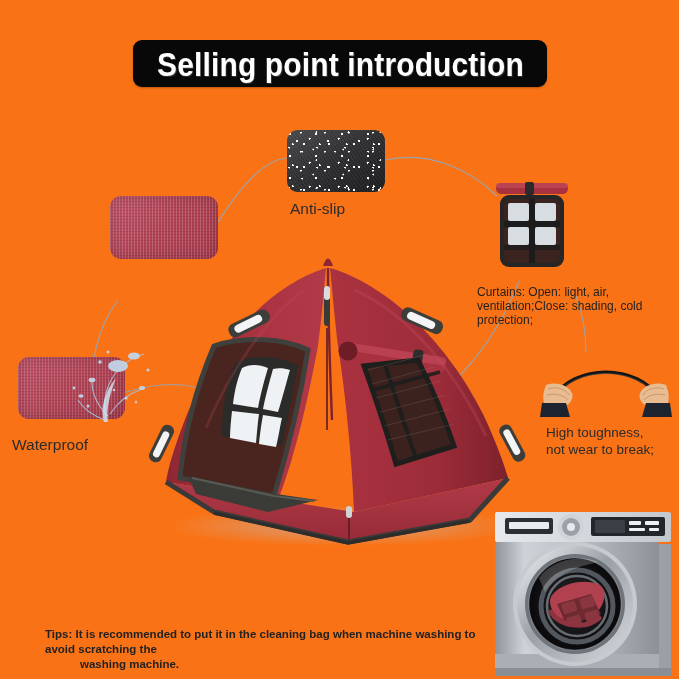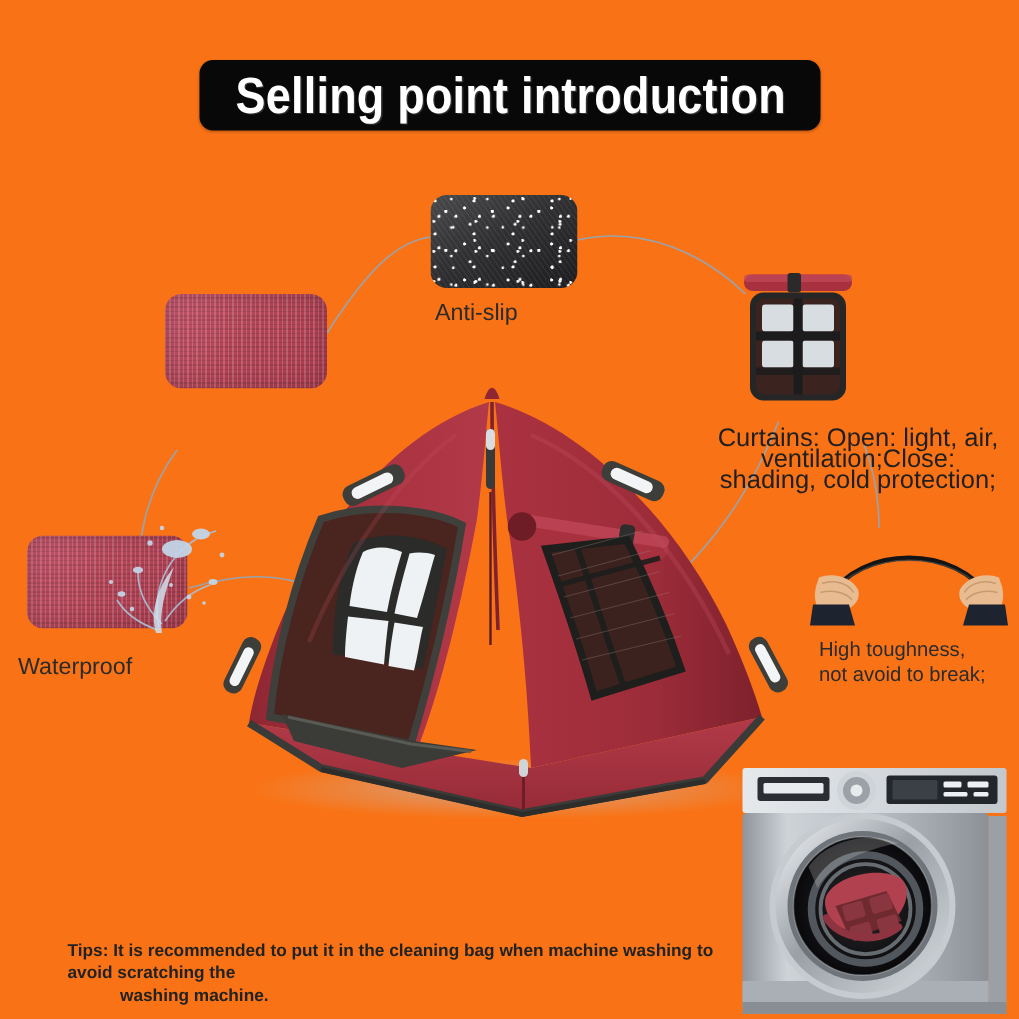--- a/index.html
+++ b/index.html
@@ -68,21 +68,21 @@
     background:
       repeating-linear-gradient(90deg, rgba(255,255,255,.16) 0 1px, rgba(0,0,0,0) 1px 3px),
       repeating-linear-gradient(0deg, rgba(0,0,0,.10) 0 1px, rgba(0,0,0,0) 1px 3px),
       linear-gradient(135deg,#c1546a 0%,#b24456 50%,#a63a4d 100%);
     box-shadow:inset 0 0 14px rgba(0,0,0,.18);
   }
   #cap-water{left:12px;top:435px;width:120px;}
 
   
   #mod-curtain{position:absolute;left:494px;top:182px;width:76px;height:96px;}
-  #cap-curtain{left:477px;top:285px;width:190px;text-align:center;font-size:17px;line-height:14px;color:#1f1f1f;}
+  #cap-curtain{left:477px;top:285px;width:190px;text-align:left;font-size:12px;line-height:14px;color:#1f1f1f;}
 
   
   #mod-tough{position:absolute;left:540px;top:355px;width:132px;height:66px;}
   #cap-tough{left:546px;top:424px;width:140px;text-align:left;font-size:13.5px;line-height:17px;}
 
   
   .bottom-head{position:absolute;left:45px;top:575px;width:445px;
     font-size:19px;line-height:23.5px;color:#1b1b1b;}
   .bottom-tip{position:absolute;left:45px;top:627px;width:450px;
     font-size:11.5px;line-height:15px;color:#222;font-weight:bold;}
@@ -187,21 +187,21 @@
       <g>
         <path d="M126,30 C116,26 104,30 100,38 C98,44 102,50 110,52 L122,54 C128,52 130,44 128,36 Z" fill="#e8bb91"></path>
         <path d="M124,34 C116,31 106,34 103,40" fill="none" stroke="#c79a6f" stroke-width="1"></path>
         <path d="M125,40 C117,38 108,40 104,45" fill="none" stroke="#c79a6f" stroke-width="1"></path>
         <path d="M106,48 L130,48 L132,62 L102,62 Z" fill="#1d2430"></path>
       </g>
     </svg>
   </div>
   <div class="cap" id="cap-tough">
     <span>High toughness,</span><br>
-    <span>not avoid to break;</span>
+    <span>not wear to break;</span>
   </div>
 
   <div id="tent">
     <svg viewBox="0 0 440 300" style="width:440px;height:300px;">
       <defs>
         <linearGradient id="gLeft" x1="0" y1="0" x2="1" y2="0">
           <stop offset="0%" stop-color="#8e2733"></stop>
             <stop offset="45%" stop-color="#a8313f"></stop>
             <stop offset="100%" stop-color="#b23a48"></stop>
         </linearGradient>

